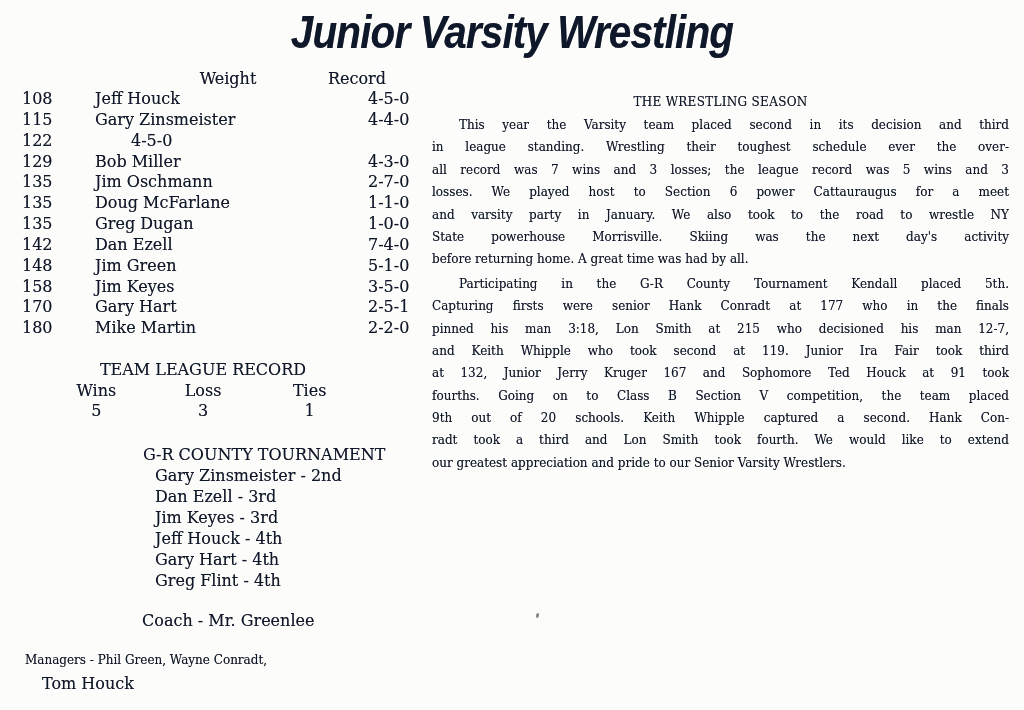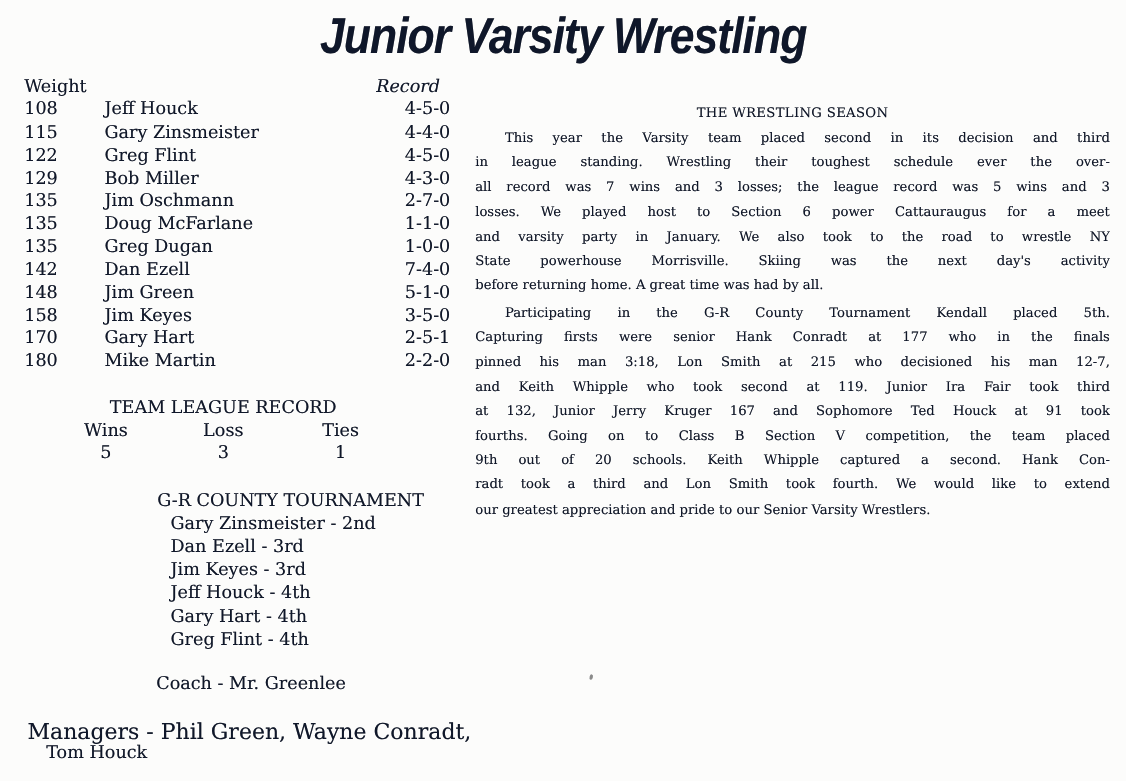--- a/index.html
+++ b/index.html
@@ -41,26 +41,26 @@
     position: absolute;
     left: 22px;
     top: 68px;
     width: 412px;
     font-size: 16px;
   }
   .roster-header {
     position: relative;
     height: 21px;
     line-height: 21px;
+    text-align: center;
   }
   .col-record-h {
     position: absolute;
-    left: 320px;
+    left: 306px;
     top: 0;
-    font-style: italic;
   }
   .roster-row {
     display: flex;
     height: 20.85px;
     line-height: 20.85px;
   }
   .col-weight { width: 73px; }
   .col-name   { width: 237px; }
   .col-record { flex: 1; margin-left: 36px; }
 
@@ -102,21 +102,21 @@
   .coach-line {
     position: absolute;
     left: 142px;
     top: 611px;
     font-size: 16px;
   }
   .managers-line1 {
     position: absolute;
     left: 25px;
     top: 653px;
-    font-size: 20px;
+    font-size: 12px;
   }
   .managers-line2 {
     position: absolute;
     left: 42px;
     top: 674px;
     font-size: 16px;
   }
 
   
   .article {
@@ -176,21 +176,20 @@
         </div>
 
         <div class="roster-row">
           <span class="col-weight">115</span>
           <span class="col-name">Gary Zinsmeister</span>
           <span class="col-record">4-4-0</span>
         </div>
 
         <div class="roster-row">
           <span class="col-weight">122</span>
-          <span class="col-name">Greg Flint</span>
           <span class="col-record">4-5-0</span>
         </div>
 
         <div class="roster-row">
           <span class="col-weight">129</span>
           <span class="col-name">Bob Miller</span>
           <span class="col-record">4-3-0</span>
         </div>
 
         <div class="roster-row">

